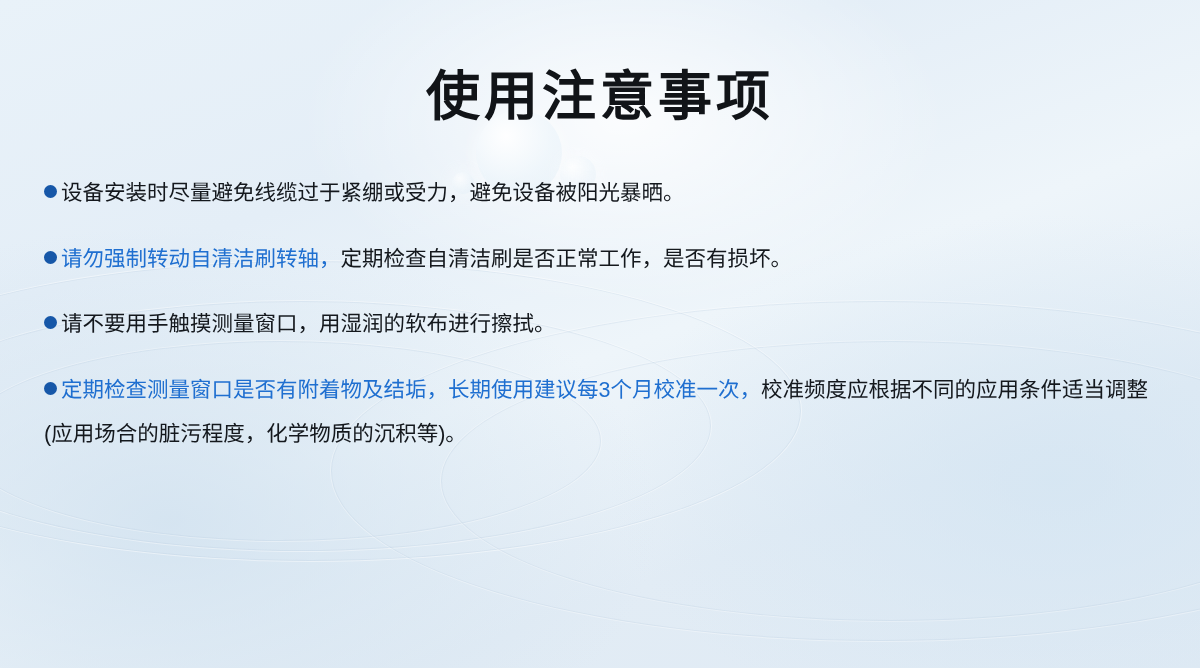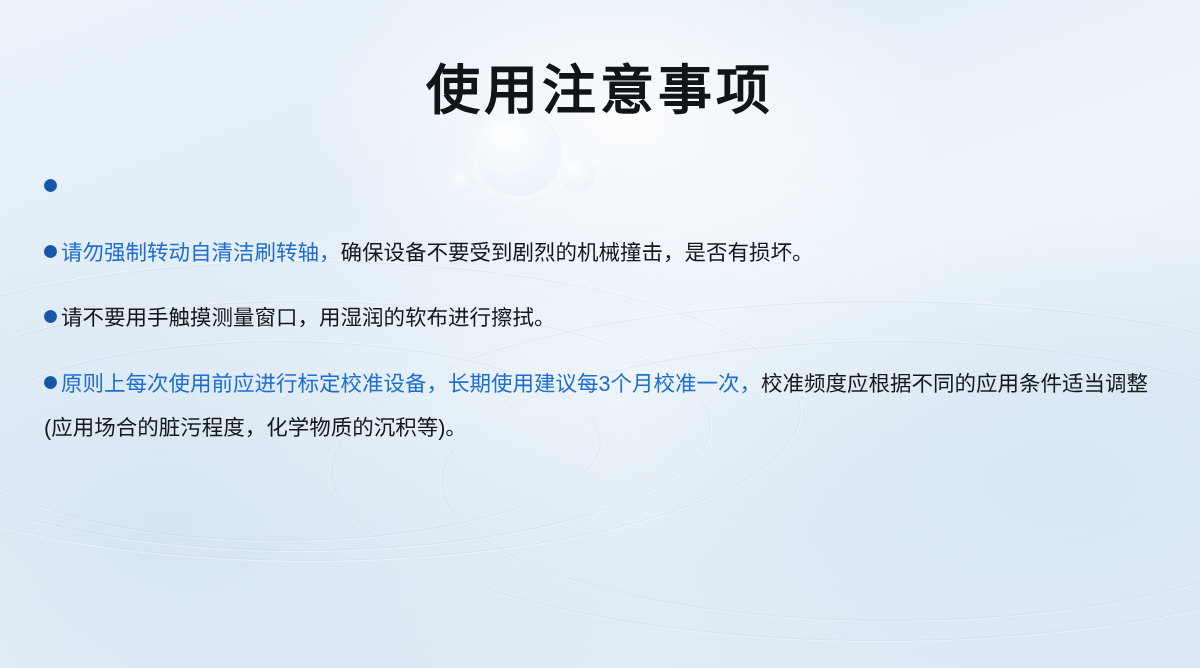--- a/index.html
+++ b/index.html
@@ -48,21 +48,21 @@
   .b3 { width: 22px; height: 22px; left: 452px; top: 172px; opacity: .7; }
 
   .title {
     position: relative;
     text-align: center;
     font-size: 54px;
     font-weight: bold;
     letter-spacing: 4px;
     color: #111418;
     padding-top: 36px;
-    margin: 10px;
+    margin: 16px;
     z-index: 3;
   }
   .content {
     position: relative;
     z-index: 3;
     margin: 40px 44px 0 44px;
     color: #1b1f24;
     font-size: 21.5px;
     line-height: 44px;
   }
@@ -102,30 +102,30 @@
   <div class="bubble b1"></div>
   <div class="bubble b2"></div>
   <div class="bubble b3"></div>
 
   <h1 class="title">使用注意事项</h1>
 
   <div class="content">
 
 
     <p class="item">
-      <span class="dot"></span><span class="hl"></span>
+      <span class="dot"></span><span class="hl"></span><span class="txt">设备安装时尽量避免线缆过于紧绷或受力，避免设备被阳光暴晒。</span>
     </p>
 
     <p class="item">
-      <span class="dot"></span><span class="hl">请勿强制转动自清洁刷转轴，</span><span class="txt">确保设备不要受到剧烈的机械撞击，是否有损坏。</span>
+      <span class="dot"></span><span class="hl">请勿强制转动自清洁刷转轴，</span><span class="txt">定期检查自清洁刷是否正常工作，是否有损坏。</span>
     </p>
 
     <p class="item">
       <span class="dot"></span><span class="hl"></span><span class="txt">请不要用手触摸测量窗口，用湿润的软布进行擦拭。</span>
     </p>
 
 
     <p class="item">
-      <span class="dot"></span><span class="hl">原则上每次使用前应进行标定校准设备，长期使用建议每3个月校准一次，</span><span class="txt">校准频度应根据不同的应用条件适当调整(应用场合的脏污程度，化学物质的沉积等)。</span>
+      <span class="dot"></span><span class="hl">定期检查测量窗口是否有附着物及结垢，长期使用建议每3个月校准一次，</span><span class="txt">校准频度应根据不同的应用条件适当调整(应用场合的脏污程度，化学物质的沉积等)。</span>
     </p>
 
   </div>
 </div>
 
 </body></html>

